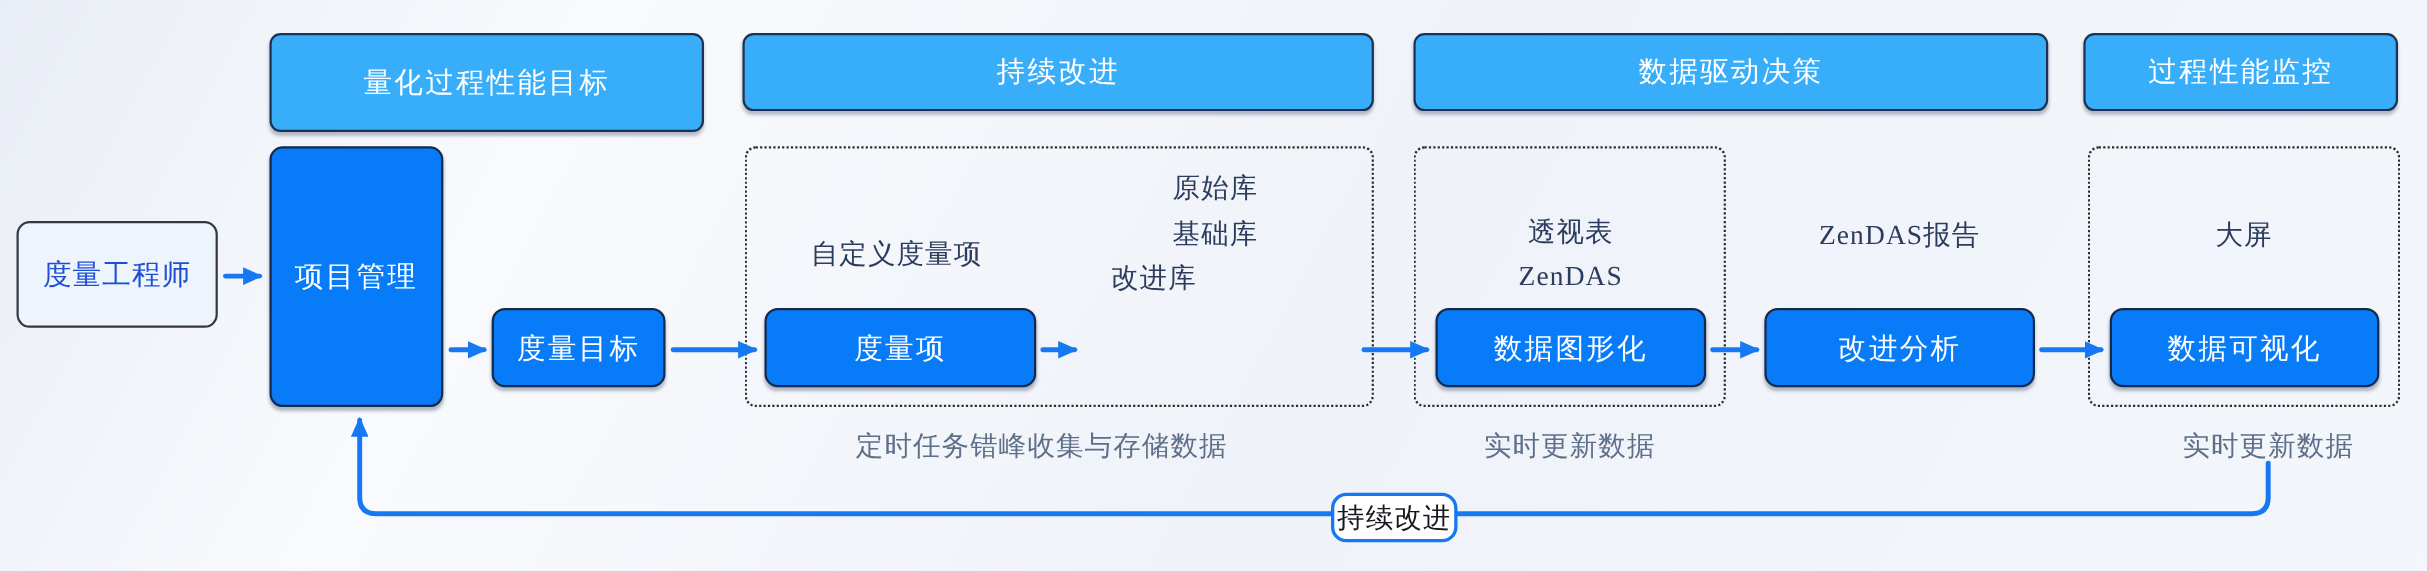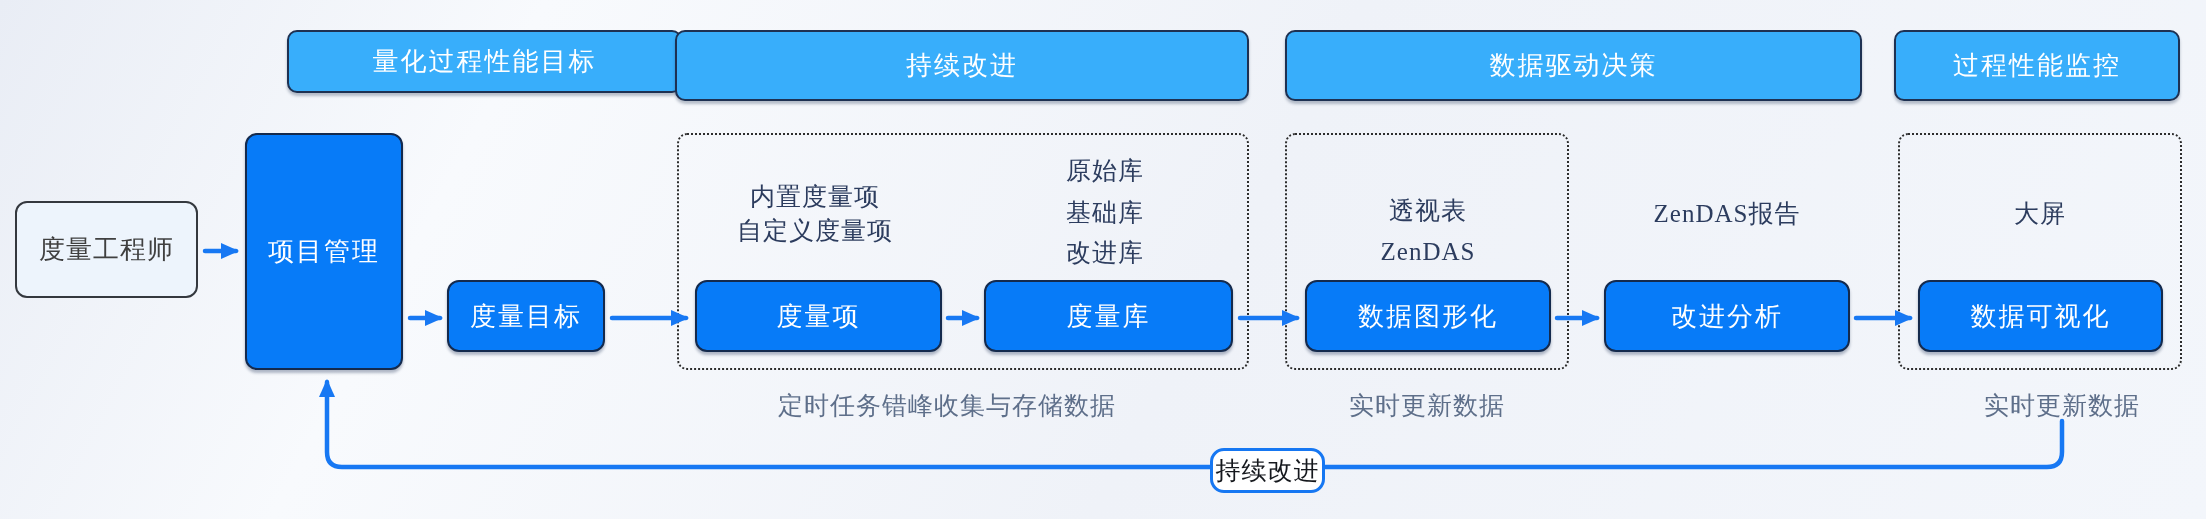--- a/index.html
+++ b/index.html
@@ -31,21 +31,21 @@
     box-shadow:0 3px 3px rgba(10,30,70,.3);
     color:#ffffff;
     display:flex;align-items:center;justify-content:center;
     font-size:26px;letter-spacing:2px;
     z-index:3;
   }
   .actor{
     background:#edf4fc;
     border:2px solid #34383e;
     border-radius:12px;
-    color:#404040;
+    color:#1d4ed8;
     display:flex;align-items:center;justify-content:center;
     font-size:26px;letter-spacing:1px;
     z-index:3;
   }
   .dotted{
     border:2px dotted #2d2d2d;
     border-radius:10px;
     z-index:1;
   }
   .grouptext{
@@ -69,21 +69,21 @@
     font-size:25px;letter-spacing:1px;
     z-index:6;
   }
   svg.connectors{position:absolute;left:0;top:0;z-index:4;pointer-events:none;}
 </style>
 </head>
 <body>
 
 <div class="canvas">
 
-  <div class="abs phase" style="left:245px;top:30px;width:395px;height:63px;margin-left:42px;">
+  <div class="abs phase" style="left:245px;top:30px;width:395px;height:90px;">
     <span>量化过程性能目标</span>
   </div>
   <div class="abs phase" style="left:675px;top:30px;width:574px;height:71px;">
     <span>持续改进</span>
   </div>
   <div class="abs phase" style="left:1285px;top:30px;width:577px;height:71px;text-align:center;">
     <span>数据驱动决策</span>
   </div>
   <div class="abs phase" style="left:1894px;top:30px;width:286px;height:71px;">
     <span>过程性能监控</span>
@@ -99,39 +99,35 @@
 
   <div class="abs node" style="left:245px;top:133px;width:158px;height:237px;border-radius:12px;">
     <span>项目管理</span>
   </div>
   <div class="abs node" style="left:447px;top:280px;width:158px;height:72px;">
     <span>度量目标</span>
   </div>
   <div class="abs node" style="left:695px;top:280px;width:247px;height:72px;">
     <span>度量项</span>
   </div>
-  <div class="abs node" style="left:984px;top:280px;width:249px;height:72px;">
-    <span>度量库</span>
-  </div>
   <div class="abs node" style="left:1305px;top:280px;width:246px;height:72px;">
     <span>数据图形化</span>
   </div>
   <div class="abs node" style="left:1604px;top:280px;width:246px;height:72px;">
     <span>改进分析</span>
   </div>
   <div class="abs node" style="left:1918px;top:280px;width:245px;height:72px;">
     <span>数据可视化</span>
   </div>
 
-  <div class="abs grouptext" style="left:695px;top:180px;width:240px;height:32px;">内置度量项</div>
   <div class="abs grouptext" style="left:695px;top:214px;width:240px;height:32px;">自定义度量项</div>
 
   <div class="abs grouptext" style="left:1020px;top:154px;width:170px;height:32px;">原始库</div>
   <div class="abs grouptext" style="left:1020px;top:196px;width:170px;height:32px;">基础库</div>
-  <div class="abs grouptext" style="left:1020px;top:236px;width:170px;height:32px;">改进库</div>
+  <div class="abs grouptext" style="left:964px;top:236px;width:170px;height:32px;">改进库</div>
 
   <div class="abs grouptext" style="left:1343px;top:194px;width:170px;height:32px;">透视表</div>
   <div class="abs grouptext" style="left:1343px;top:236px;width:170px;height:32px;">ZenDAS</div>
 
   <div class="abs grouptext" style="left:1604px;top:196px;width:246px;height:34px;">ZenDAS报告</div>
   <div class="abs grouptext" style="left:1898px;top:196px;width:284px;height:34px;">大屏</div>
 
   <div class="abs caption" style="left:667px;top:388px;width:560px;height:34px;">定时任务错峰收集与存储数据</div>
   <div class="abs caption" style="left:1285px;top:388px;width:284px;height:34px;">实时更新数据</div>
   <div class="abs caption" style="left:1920px;top:388px;width:284px;height:34px;">实时更新数据</div>

